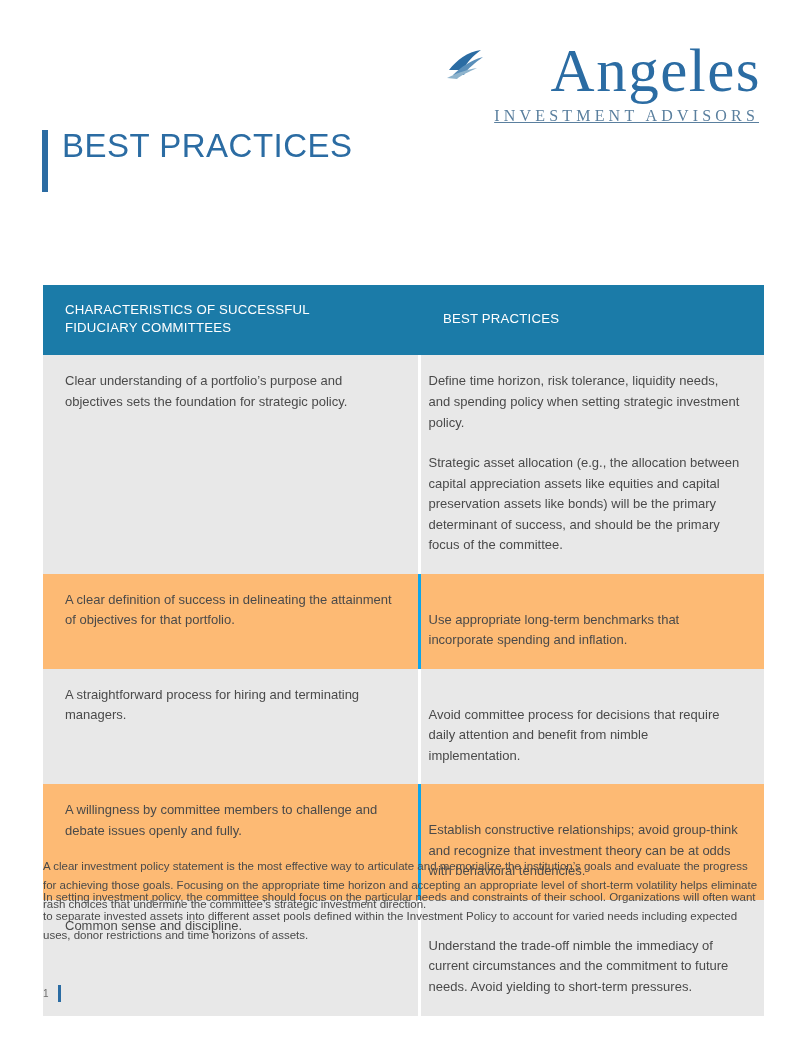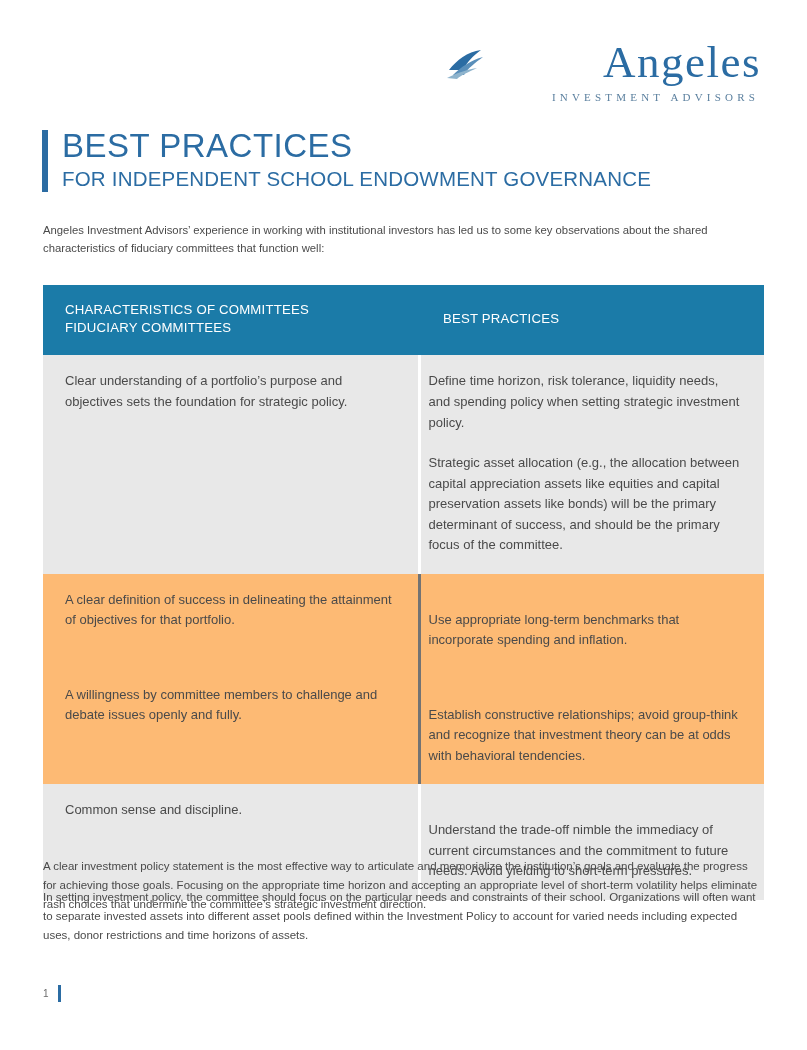--- a/index.html
+++ b/index.html
@@ -33,33 +33,34 @@
   }
   .logo-mark {
     position: absolute;
     left: 6px;
     top: 8px;
     width: 46px;
     height: 32px;
   }
   .logo-word {
     font-family: "Liberation Serif", serif;
-    font-size: 45px;
+    font-size: 61px;
     letter-spacing: 1.5px;
     color: #2b6ca3;
     line-height: 1;
     padding-left: 42px;
   }
   .logo-sub {
     font-family: "Liberation Serif", serif;
-    font-size: 11px;
+    font-size: 16px;
     letter-spacing: 4.2px;
     color: #5a7f9e;
     margin-top: 6px;
     padding-right: 2px;
+    text-decoration: underline;
   }
 
   
   .title-wrap {
     position: absolute;
     top: 128px;
     left: 42px;
     right: 46px;
   }
   .title-bar {
@@ -131,21 +132,21 @@
     font-size: 13px;
     line-height: 1.58;
     color: #4a4a4a;
     padding: 16px 22px 18px 22px;
   }
   .table td.col2 { padding-left: 8px; }
   .row-shade td { background: #e8e8e8; }
   .row-plain td { background: #fdba74; }
   .table td p { margin: 0 0 12px 0; }
   .table td p:last-child { margin-bottom: 0; margin-top: 20px; }
-  .table td.col2 { border-left: 3px solid #737373; }
+  .table td.col2 { border-left: 3px solid #0ea5e9; }
   .row-shade td.col2 { border-left: 3px solid #ffffff; }
 
   
   .outro {
     position: absolute;
     left: 43px;
     width: 720px;
     font-size: 11.5px;
     line-height: 1.64;
     color: #4a4a4a;
@@ -185,53 +186,57 @@
       <path d="M6 27 C14 19, 24 12, 36 9 C28 15, 21 20, 17 27 Z" fill="#5a8fba"></path>
       <path d="M0 30 C8 26, 18 22, 30 20 C22 24, 14 27, 10 31 Z" fill="#8fb4cd"></path>
     </svg>
     <div class="logo-word">Angeles</div>
     <div class="logo-sub">INVESTMENT ADVISORS</div>
   </div>
 
   <div class="title-wrap">
     <div class="title-bar"></div>
     <div class="title-main">BEST PRACTICES</div>
-    <div class="title-sub">FOR INDEPENDENT SCHOOL ENDOWMENT GOVERNANCE</div>
   </div>
 
-  <div class="intro">Angeles Investment Advisors’ experience in working with institutional investors has led us to some key observations about the shared characteristics of fiduciary committees that function well:</div>
 
   <table class="table">
     <colgroup>
         <col class="c1">
         <col class="c2">
       </colgroup>
     <thead>
       <tr>
         <th class="h1">
-          <div>CHARACTERISTICS OF COMMITTEES</div>
+          <div>CHARACTERISTICS OF SUCCESSFUL</div>
           <div>FIDUCIARY COMMITTEES</div>
         </th>
         <th class="h2">BEST PRACTICES</th>
       </tr>
     </thead>
     <tbody>
       <tr class="row-shade">
         <td class="col1">Clear understanding of a portfolio’s purpose and objectives sets the foundation for strategic policy.</td>
         <td class="col2">
           <p>Define time horizon, risk tolerance, liquidity needs, and spending policy when setting strategic investment policy.</p>
           <p>Strategic asset allocation (e.g., the allocation between capital appreciation assets like equities and capital preservation assets like bonds) will be the primary determinant of success, and should be the primary focus of the committee.</p>
         </td>
       </tr>
       <tr class="row-plain">
         <td class="col1">A clear definition of success in delineating the attainment of objectives for that portfolio.</td>
         <td class="col2">
           <p>Use appropriate long-term benchmarks that incorporate spending and inflation.</p>
         </td>
       </tr>
+      <tr class="row-shade">
+        <td class="col1">A straightforward process for hiring and terminating managers.</td>
+        <td class="col2">
+          <p>Avoid committee process for decisions that require daily attention and benefit from nimble implementation.</p>
+        </td>
+      </tr>
       <tr class="row-plain">
         <td class="col1">A willingness by committee members to challenge and debate issues openly and fully.</td>
         <td class="col2">
           <p>Establish constructive relationships; avoid group-think and recognize that investment theory can be at odds with behavioral tendencies.</p>
         </td>
       </tr>
       <tr class="row-shade">
         <td class="col1">Common sense and discipline.</td>
         <td class="col2">
           <p>Understand the trade-off nimble the immediacy of current circumstances and the commitment to future needs. Avoid yielding to short-term pressures.</p>

